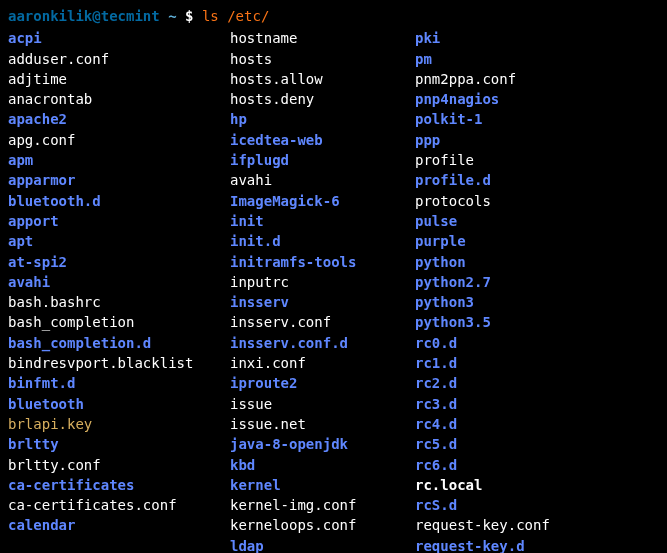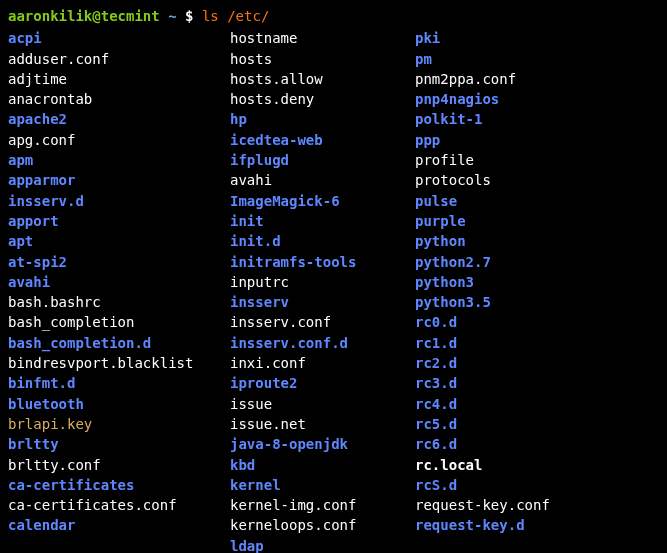--- a/index.html
+++ b/index.html
@@ -15,21 +15,21 @@
   }
   .terminal {
     padding: 6px 8px;
     line-height: 1.45;
     position: relative;
   }
   .prompt-line {
     white-space: pre;
     margin-bottom: 2px;
   }
-  .user { color: #84cc16; font-weight: bold; }
+  .user { color: #0369a1; font-weight: bold; }
   .tilde { color: #5fafd7; font-weight: bold; }
   .dollar { color: #fff; font-weight: bold; }
   .cmd { color: #f97316; }
   .listing {
     display: grid;
     grid-template-columns: 222px 185px auto;
     column-gap: 0;
   }
   .col {
     display: flex;
@@ -53,21 +53,21 @@
   <div class="listing">
     <div class="col">
         <span class="entry c-blue">acpi</span>
         <span class="entry c-white">adduser.conf</span>
         <span class="entry c-white">adjtime</span>
         <span class="entry c-white">anacrontab</span>
         <span class="entry c-blue">apache2</span>
         <span class="entry c-white">apg.conf</span>
         <span class="entry c-blue">apm</span>
         <span class="entry c-blue">apparmor</span>
-        <span class="entry c-blue">insserv.d</span>
+        <span class="entry c-blue">bluetooth.d</span>
         <span class="entry c-blue">apport</span>
         <span class="entry c-blue">apt</span>
         <span class="entry c-blue">at-spi2</span>
         <span class="entry c-blue">avahi</span>
         <span class="entry c-white">bash.bashrc</span>
         <span class="entry c-white">bash_completion</span>
         <span class="entry c-blue">bash_completion.d</span>
         <span class="entry c-white">bindresvport.blacklist</span>
         <span class="entry c-blue">binfmt.d</span>
         <span class="entry c-blue">bluetooth</span>
@@ -107,20 +107,21 @@
         <span class="entry c-blue">ldap</span>
       </div>
     <div class="col">
         <span class="entry c-blue">pki</span>
         <span class="entry c-blue">pm</span>
         <span class="entry c-white">pnm2ppa.conf</span>
         <span class="entry c-blue">pnp4nagios</span>
         <span class="entry c-blue">polkit-1</span>
         <span class="entry c-blue">ppp</span>
         <span class="entry c-white">profile</span>
+        <span class="entry c-blue">profile.d</span>
         <span class="entry c-white">protocols</span>
         <span class="entry c-blue">pulse</span>
         <span class="entry c-blue">purple</span>
         <span class="entry c-blue">python</span>
         <span class="entry c-blue">python2.7</span>
         <span class="entry c-blue">python3</span>
         <span class="entry c-blue">python3.5</span>
         <span class="entry c-blue">rc0.d</span>
         <span class="entry c-blue">rc1.d</span>
         <span class="entry c-blue">rc2.d</span>

